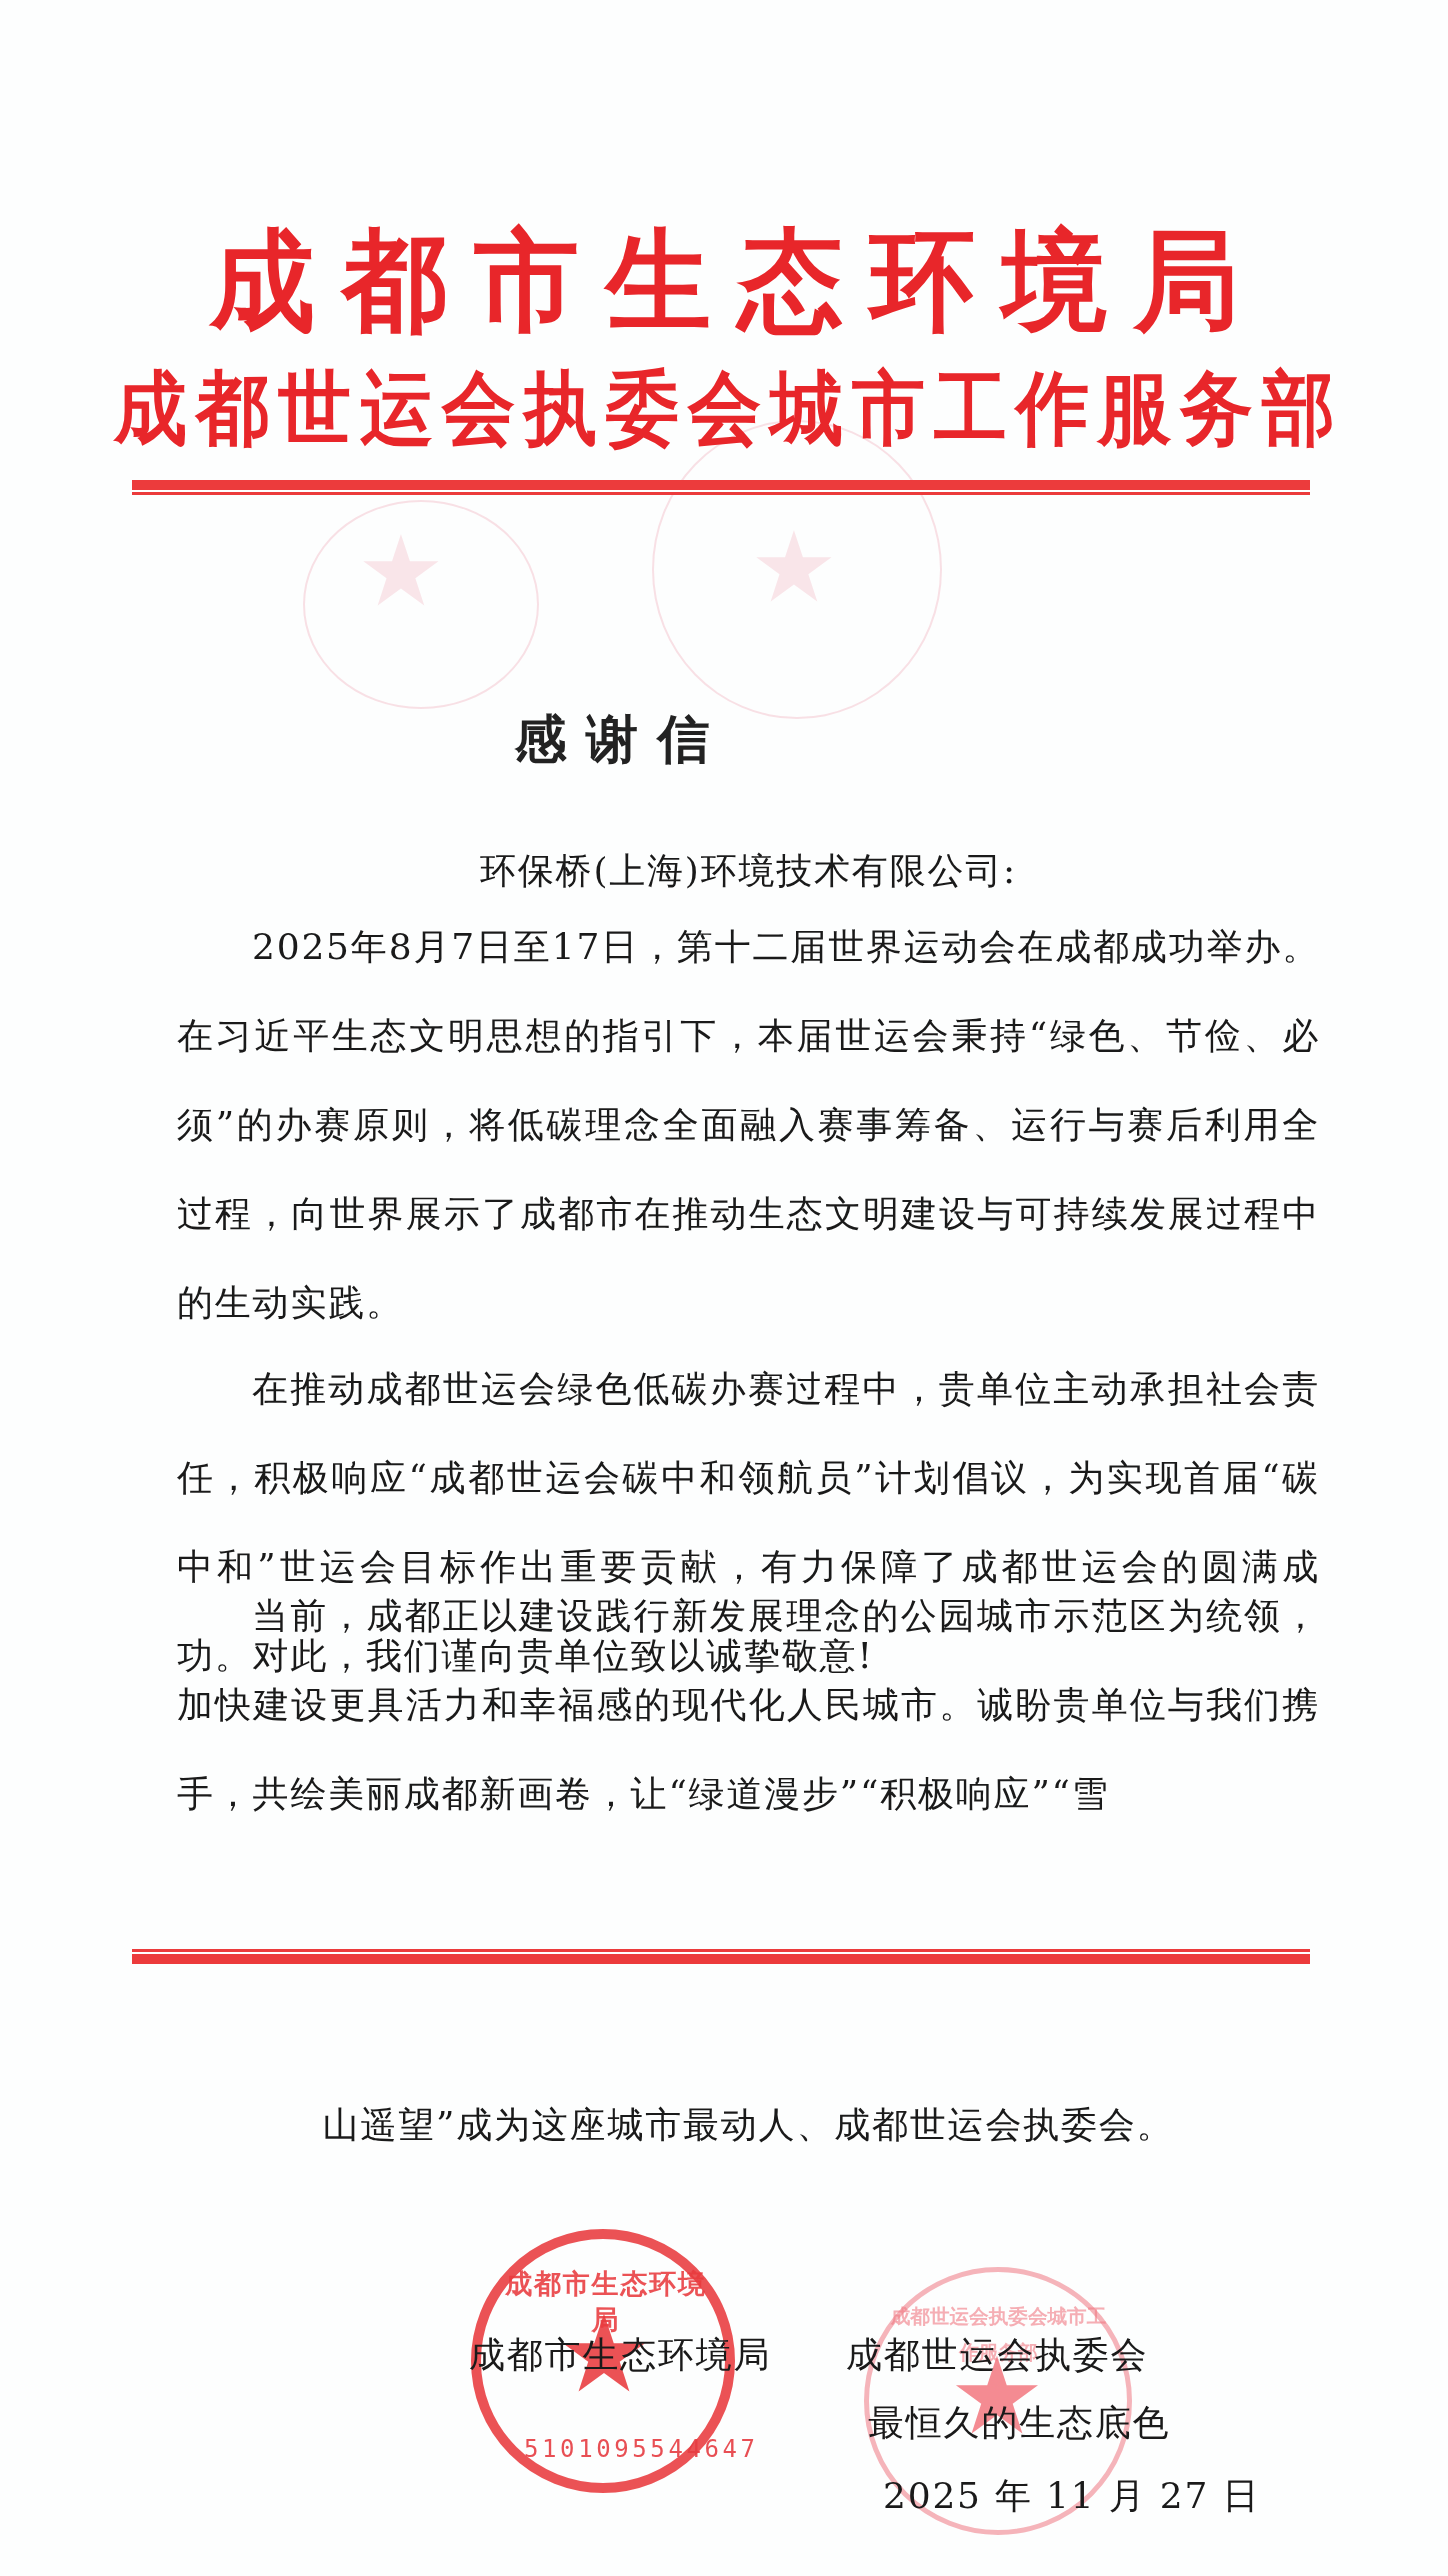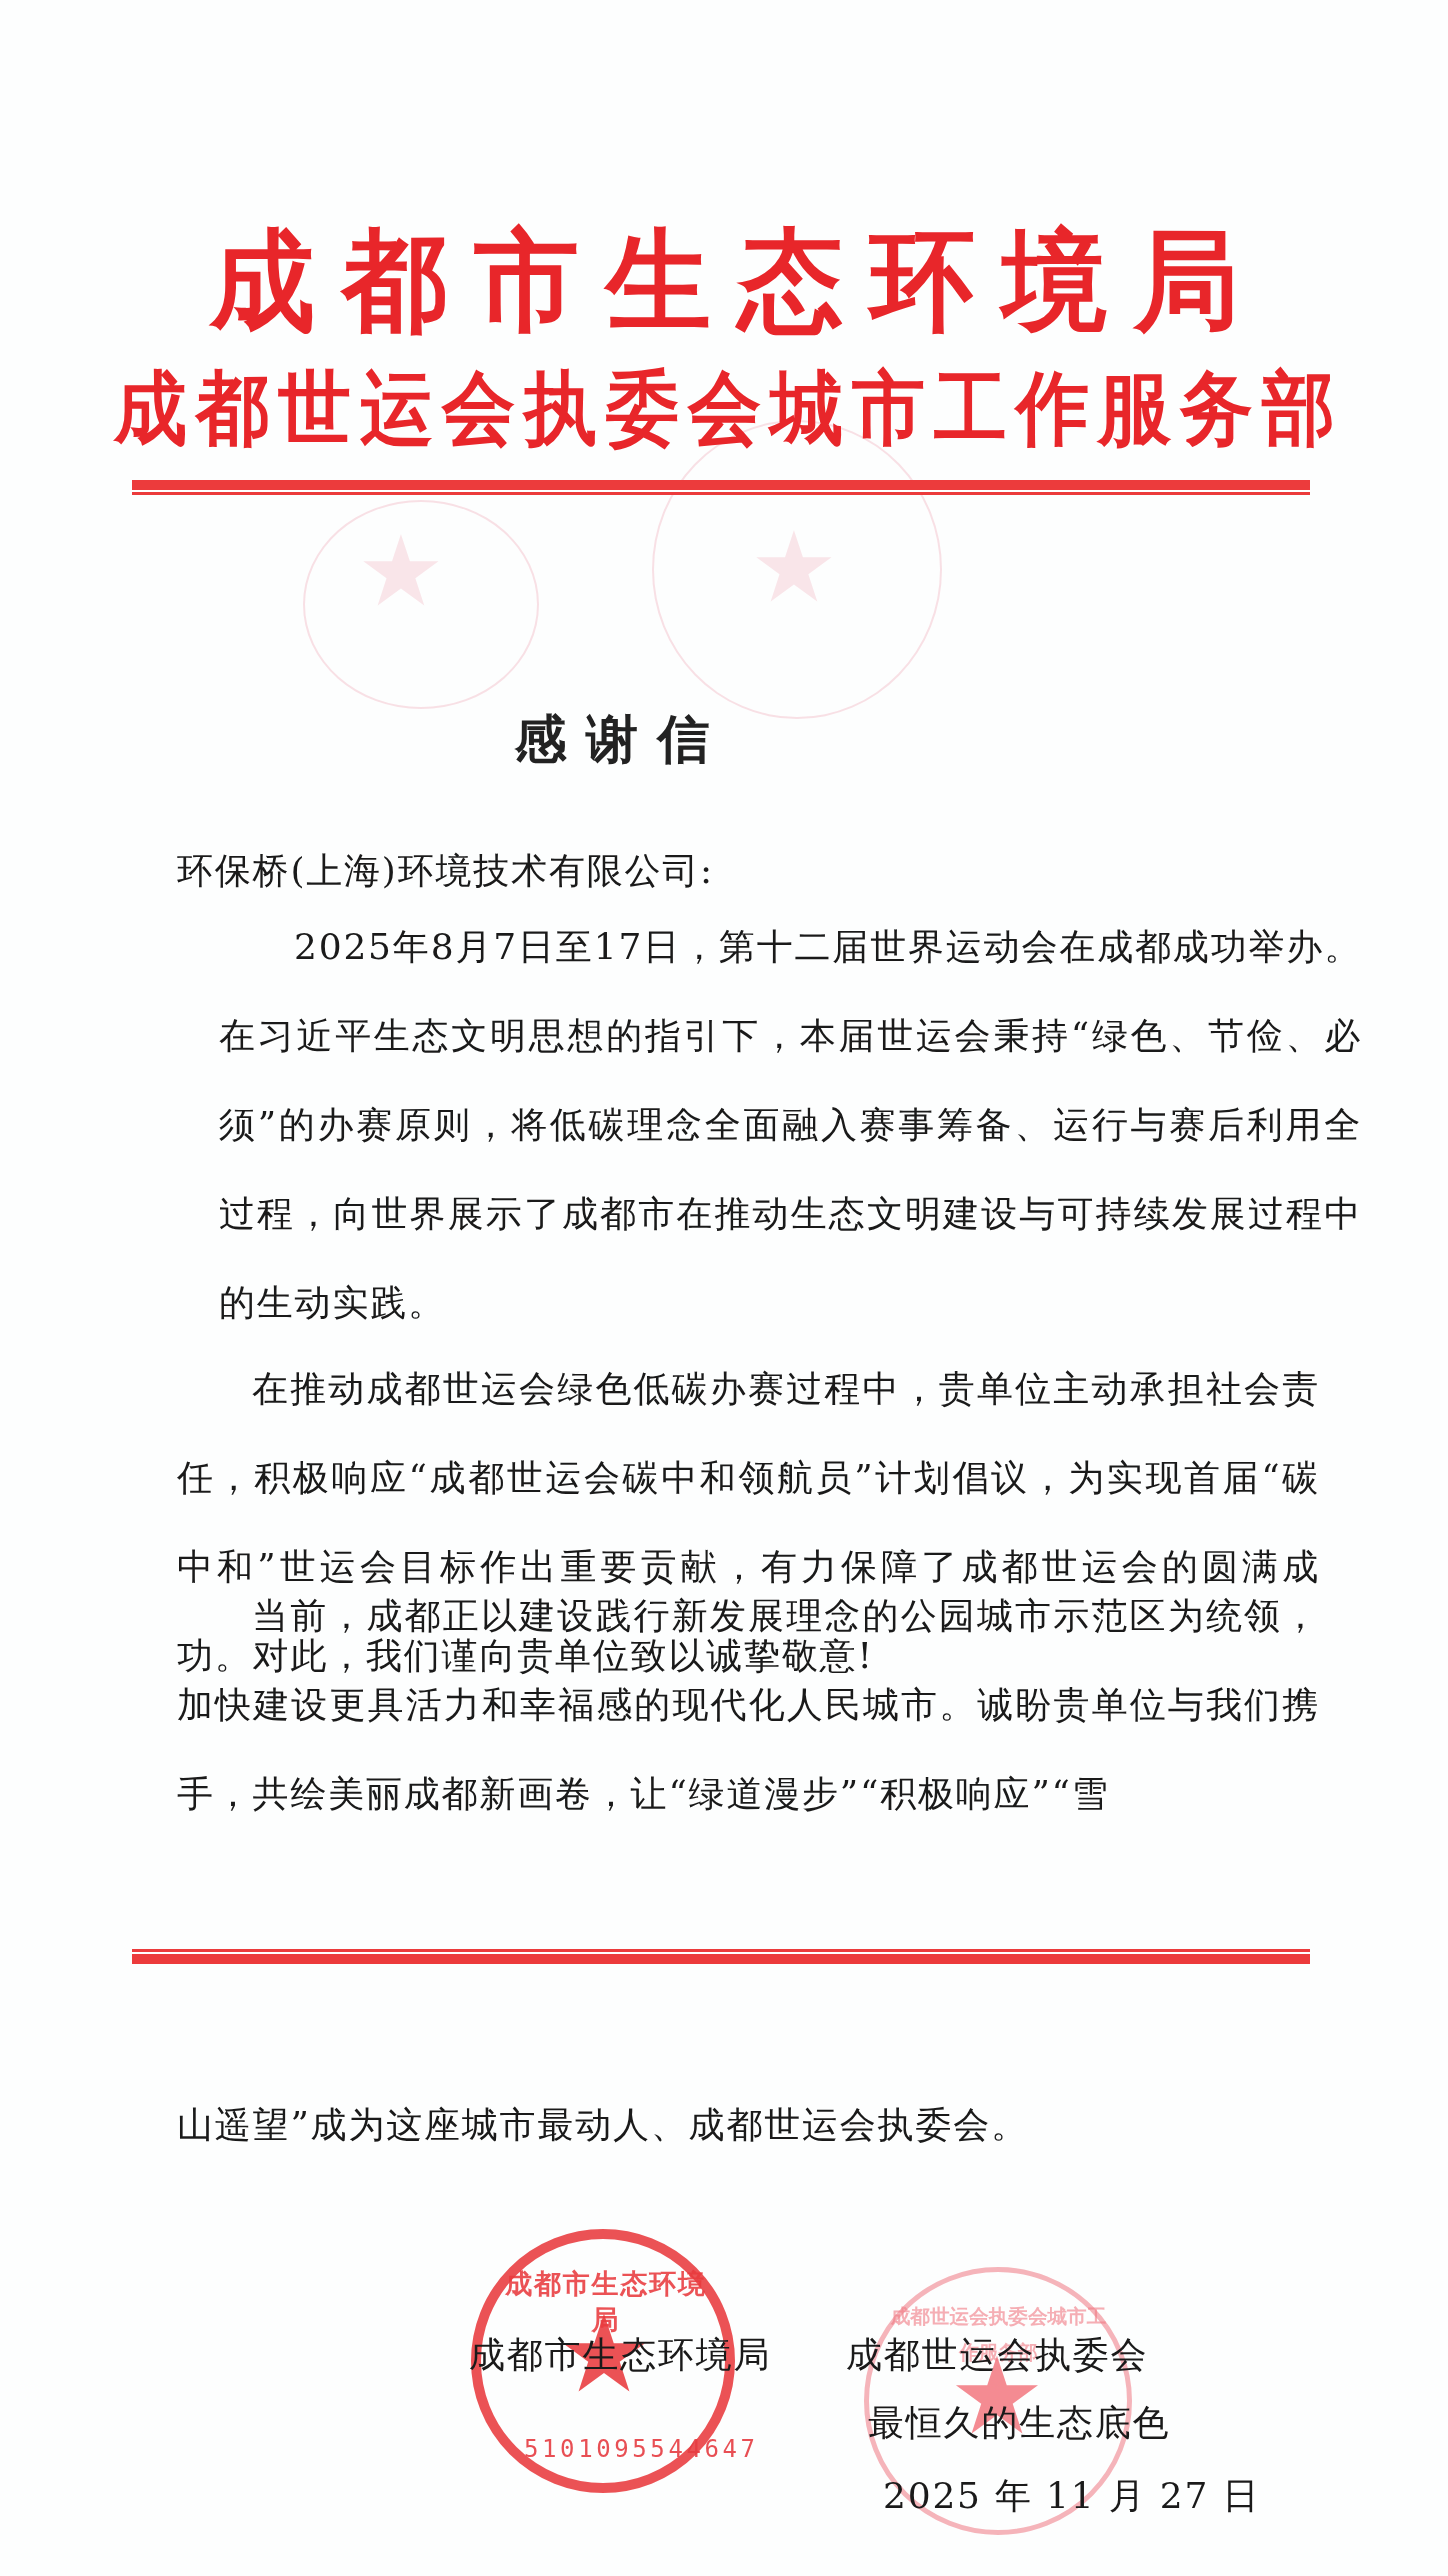--- a/index.html
+++ b/index.html
@@ -52,24 +52,25 @@
       padding-left: 19.6px; box-sizing: border-box;
       color: #222;
     }
 
     .body-text {
       position: absolute; left: 177px; width: 1143px;
       font-size: 36px;
       line-height: 89px;
       letter-spacing: 1.8px;
       color: #1a1a1a;
+      text-align: center;
     }
     .salutation { top: 826px; }
     .para { text-indent: 75px; text-align: justify; text-align-last: left; }
-    .p1 { top: 902px; margin-left: 42px; }
+    .p1 { top: 902px; }
     .p2 { top: 1344px; }
     .p3 { top: 1571px; }
     .p4-cont { top: 2080px; }
 
     
     .stamp {
       position: absolute;
       border-radius: 50%;
       border: 10.7px solid rgba(232, 58, 62, 0.88);
       box-sizing: border-box;

